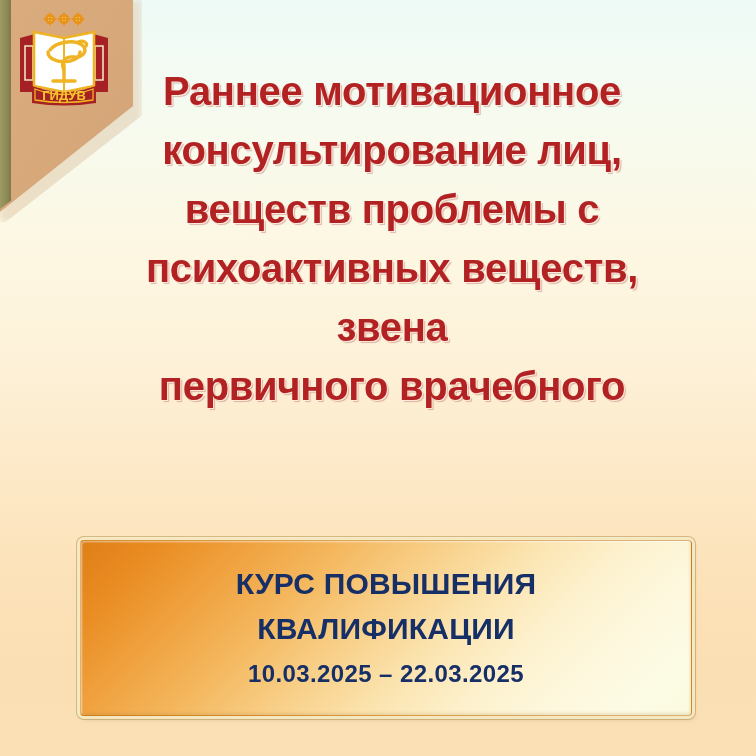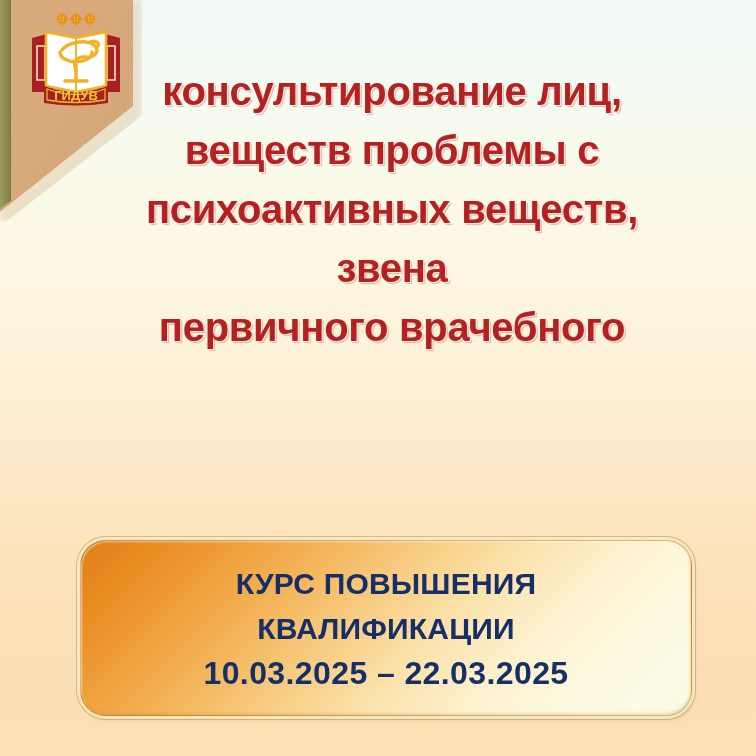--- a/index.html
+++ b/index.html
@@ -60,21 +60,21 @@
     left: 0; top: 0;
     width: 11px;
     height: 209px;
     background: linear-gradient(to right, #9e9a63 0%, #8e8a55 60%, #7d7a4a 100%);
     clip-path: polygon(0% 0%, 100% 0%, 100% 96%, 0% 100%);
   }
 
   
   .logo {
     position: absolute;
-    left: 24px;
+    left: 12px;
     top: 8px;
     width: 104px;
     height: 100px;
     text-align: center;
   }
   .logo svg { display: block; width: 104px; height: 100px; }
 
   
   .title-block {
     position: absolute;
@@ -96,21 +96,21 @@
       -0.5px -0.5px 0 rgba(255,240,235,0.6);
   }
 
   
   .course-box {
     position: absolute;
     left: 80px;
     top: 540px;
     width: 612px;
     height: 176px;
-    border-radius: 26px;
+    border-radius: 4px;
     background: linear-gradient(135deg,
         #de7f17 0%,
         #e98c22 10%,
         #f0a23f 22%,
         #f4b85f 34%,
         #f8cf87 46%,
         #fbe3ae 58%,
         #fdf1cd 70%,
         #fdf8de 82%,
         #fcfbe4 92%,
@@ -130,21 +130,21 @@
   }
   .course-line {
     font-size: 30px;
     line-height: 45px;
     font-weight: bold;
     color: #172f67;
     white-space: nowrap;
     letter-spacing: 0.2px;
   }
   .course-line.dates {
-    font-size: 32px;
+    font-size: 24px;
     letter-spacing: 0.4px;
   }
 </style>
 </head>
 <body>
 
 <div id="poster">
 
   <div class="corner-wrap">
     <div class="corner-shadow"></div>
@@ -189,20 +189,21 @@
         <path d="M66 34 C72 32, 76 35, 74 38"></path>
       </g>
 
       <path d="M20 78 Q52 90 84 78 L84 95 Q52 100 20 95 Z" fill="#a52124"></path>
       <path d="M23 81 Q52 92 81 81 L81 92 Q52 97 23 92 Z" fill="none" stroke="#f0b323" stroke-width="1.3"></path>
       <text x="52" y="92" text-anchor="middle" font-family="'Liberation Sans', sans-serif" font-size="13" font-weight="bold" fill="#f4c430">ГИДУВ</text>
     </svg>
   </div>
 
   <div class="title-block">
+    <div class="title-line">Раннее мотивационное</div>
     <div class="title-line">консультирование лиц,</div>
     <div class="title-line">веществ проблемы с</div>
     <div class="title-line">психоактивных веществ,</div>
     <div class="title-line">звена</div>
     <div class="title-line">первичного врачебного</div>
   </div>
 
   <div class="course-box">
     <div class="course-line">КУРС ПОВЫШЕНИЯ</div>
     <div class="course-line">КВАЛИФИКАЦИИ</div>

